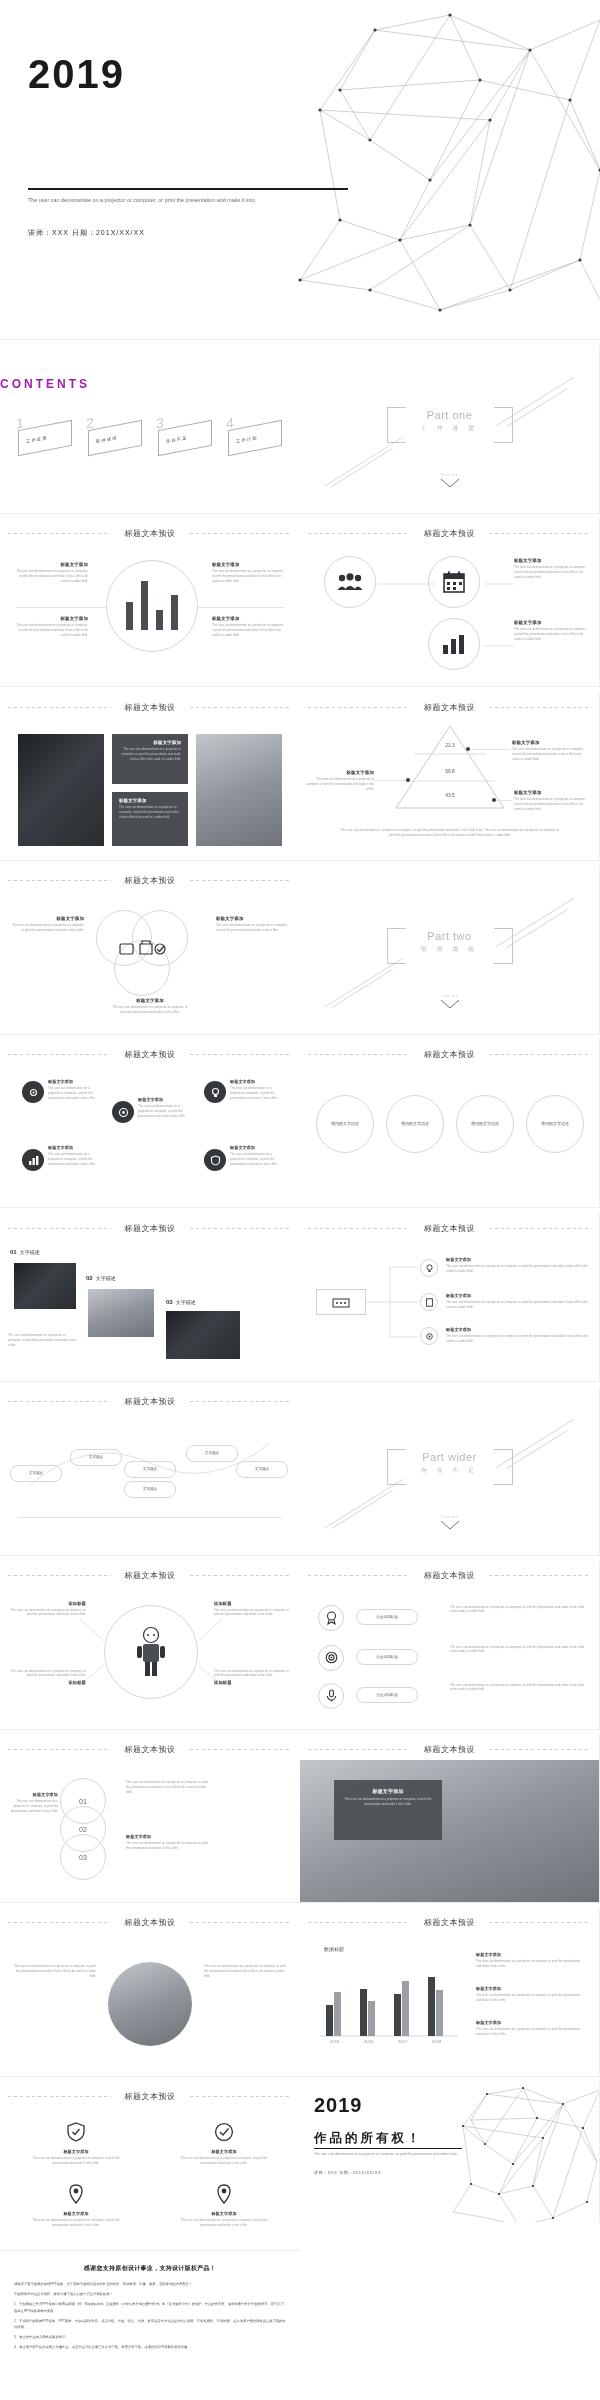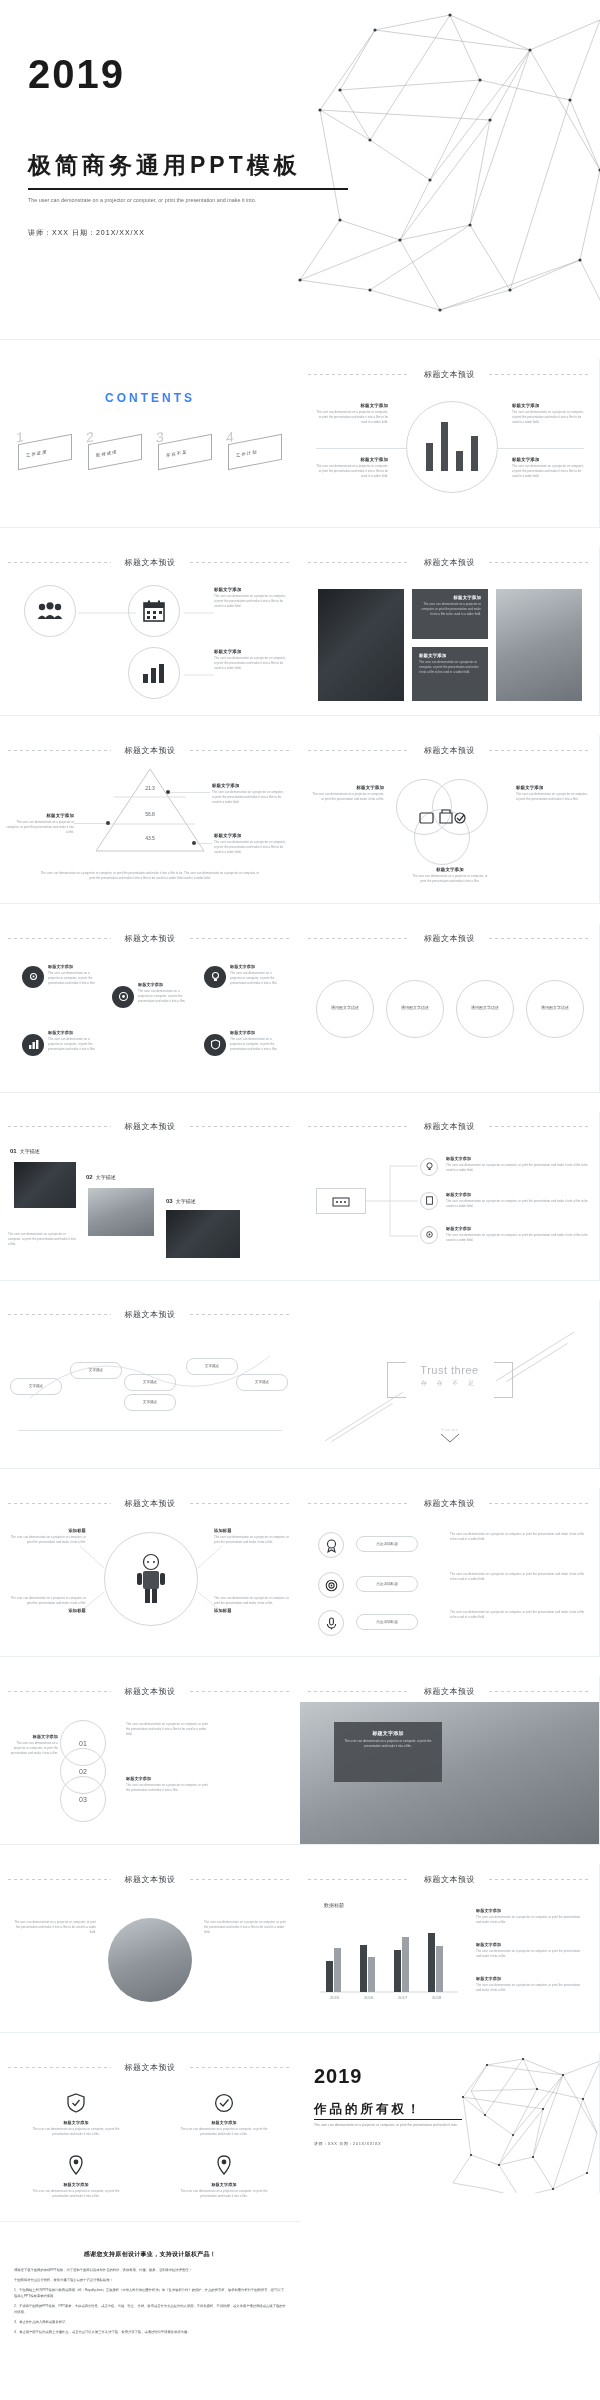--- a/index.html
+++ b/index.html
@@ -61,21 +61,21 @@
   .divider .sl { position:absolute; width:92px; height:1px; background:#d7dadd; transform:rotate(-32deg); }
   .divider .sl.a { right:18px; top:56px; }
   .divider .sl.b { right:26px; top:62px; width:72px; }
   .divider .sl.c { left:18px; top:116px; }
   .divider .sl.d { left:26px; top:122px; width:72px; }
   .divider .chev { position:absolute; left:50%; top:128px; transform:translateX(-50%); text-align:center; }
   .divider .chev .tm { font-size:3.6px; color:#c8ccd0; letter-spacing:.4px; }
   .divider .chev svg { display:block; margin:1px auto 0; }
 
   
-  .contents h2 { position:absolute; left:0; right:0; top:32px; text-align:center; font-size:12px; color:#3b82f6; letter-spacing:3px; }
+  .contents h2 { position:absolute; left:0; right:0; top:32px; text-align:left; font-size:12px; color:#a21caf; letter-spacing:3px; }
   .cards { position:absolute; left:14px; top:66px; display:flex; gap:8px; }
   .card { position:relative; width:62px; height:52px; }
   .card .par { position:absolute; left:4px; top:14px; width:54px; height:26px; border:1px solid #a9adb2; transform:skewY(-11deg); }
   .card .num { position:absolute; left:2px; top:4px; font-size:14px; color:#c6cace; transform:skewY(-11deg); }
   .card .lbl { position:absolute; left:12px; top:26px; font-size:4.2px; color:#3d4146; letter-spacing:1.2px; transform:skewY(-11deg); white-space:nowrap; }
 
   
   .tbox { position:absolute; width:74px; }
   .tbox.r { text-align:right; }
   .ring { border:1px solid #d3d7db; border-radius:50%; }
@@ -137,21 +137,20 @@
         <circle cx="200" cy="90" r="1.6"></circle>
           <circle cx="210" cy="130" r="1.6"></circle>
         <circle cx="290" cy="110" r="1.6"></circle>
           <circle cx="60" cy="100" r="1.6"></circle>
         <circle cx="160" cy="320" r="1.6"></circle>
           <circle cx="90" cy="300" r="1.6"></circle>
         <circle cx="320" cy="180" r="1.6"></circle>
       </g>
     </svg>
     <div class="year">2019</div>
-    <div class="main-title">极简商务通用PPT模板</div>
     <div class="rule"></div>
     <div class="lead">The user can demonstrate on a projector or computer, or print the presentation and make it into.</div>
     <div class="meta">讲师：XXX   日期：201X/XX/XX</div>
   </div>
 
   <div class="slide contents">
     <h2>CONTENTS</h2>
     <div class="cards">
       <div class="card">
         <div class="num">1</div>
@@ -169,20 +168,37 @@
         <div class="lbl">存在不足</div>
       </div>
       <div class="card">
         <div class="num">4</div>
         <div class="par"></div>
         <div class="lbl">工作计划</div>
       </div>
     </div>
   </div>
 
+  <div class="slide divider">
+    <div class="sl a"></div>
+    <div class="sl b"></div>
+    <div class="sl c"></div>
+    <div class="sl d"></div>
+    <div class="frame"></div>
+    <div class="pen">
+      <div class="en">Part one</div>
+      <div class="cn">工 作 进 度</div>
+    </div>
+    <div class="chev">
+      <div class="tm">Trust me</div>
+      <svg width="20" height="11">
+          <path d="M1 1 L10 9 L19 1" stroke="#6e7379" stroke-width="1" fill="none"></path>
+        </svg>
+    </div>
+  </div>
 
   <div class="slide">
     <div class="slide-title">
       <div class="dash"></div>
       <div class="txt">标题文本预设</div>
       <div class="dash"></div>
     </div>
     <div class="hline" style="position:absolute;left:16px;top:89px;width:268px;"></div>
     <div class="ring" style="position:absolute;left:106px;top:42px;width:92px;height:92px;background:#fff;"></div>
     <svg style="position:absolute;left:124px;top:58px;" width="58" height="60">
@@ -335,211 +351,228 @@
     <div class="tbox" style="left:216px;top:50px;">
       <div class="sub-h">标题文字添加</div>
       <div class="body-txt">The user can demonstrate on a projector or computer, or print the presentation and make it into a film.</div>
     </div>
     <div class="tbox" style="left:112px;top:132px;width:76px;text-align:center;">
       <div class="sub-h">标题文字添加</div>
       <div class="body-txt">The user can demonstrate on a projector or computer, or print the presentation and make it into a film.</div>
     </div>
   </div>
 
-
-  <div class="slide">
-    <div class="slide-title">
-      <div class="dash"></div>
-      <div class="txt">标题文本预设</div>
-      <div class="dash"></div>
-    </div>
-    <div class="dk-circ" style="position:absolute;left:22px;top:42px;width:22px;height:22px;">
-      <svg width="11" height="11" viewBox="0 0 11 11">
-          <circle cx="5.5" cy="5.5" r="3" fill="none" stroke="#fff" stroke-width="1.1"></circle>
-          <circle cx="5.5" cy="5.5" r="1" fill="#fff"></circle>
-        </svg>
-    </div>
-    <div style="position:absolute;left:48px;top:40px;width:54px;">
-      <div class="sub-h" style="font-size:4px;">标题文字添加</div>
-      <div class="body-txt">The user can demonstrate on a projector or computer, or print the presentation and make it into a film.</div>
-    </div>
-    <div class="dk-circ" style="position:absolute;left:112px;top:62px;width:22px;height:22px;">
-      <svg width="11" height="11" viewBox="0 0 11 11">
-          <circle cx="5.5" cy="5.5" r="4" fill="none" stroke="#fff" stroke-width="1.1"></circle>
-          <circle cx="5.5" cy="5.5" r="1.4" fill="#fff"></circle>
-        </svg>
-    </div>
-    <div style="position:absolute;left:138px;top:58px;width:54px;">
-      <div class="sub-h" style="font-size:4px;">标题文字添加</div>
-      <div class="body-txt">The user can demonstrate on a projector or computer, or print the presentation and make it into a film.</div>
-    </div>
-    <div class="dk-circ" style="position:absolute;left:204px;top:42px;width:22px;height:22px;">
-      <svg width="11" height="11" viewBox="0 0 11 11">
-          <circle cx="5.5" cy="4.5" r="3" fill="none" stroke="#fff" stroke-width="1.1"></circle>
-          <rect x="4" y="8" width="3" height="2" fill="#fff"></rect>
-        </svg>
-    </div>
-    <div style="position:absolute;left:230px;top:40px;width:54px;">
-      <div class="sub-h" style="font-size:4px;">标题文字添加</div>
-      <div class="body-txt">The user can demonstrate on a projector or computer, or print the presentation and make it into a film.</div>
-    </div>
-    <div class="dk-circ" style="position:absolute;left:22px;top:110px;width:22px;height:22px;">
-      <svg width="11" height="11" viewBox="0 0 11 11">
-          <rect x="1" y="6" width="2.4" height="4" fill="#fff"></rect>
-          <rect x="4.5" y="3" width="2.4" height="7" fill="#fff"></rect>
-          <rect x="8" y="1" width="2.4" height="9" fill="#fff"></rect>
-        </svg>
-    </div>
-    <div style="position:absolute;left:48px;top:106px;width:54px;">
-      <div class="sub-h" style="font-size:4px;">标题文字添加</div>
-      <div class="body-txt">The user can demonstrate on a projector or computer, or print the presentation and make it into a film.</div>
-    </div>
-    <div class="dk-circ" style="position:absolute;left:204px;top:110px;width:22px;height:22px;">
-      <svg width="11" height="11" viewBox="0 0 11 11">
-          <path d="M5.5 1 L9.5 2.5 V6 Q9.5 9 5.5 10 Q1.5 9 1.5 6 V2.5 Z" fill="none" stroke="#fff" stroke-width="1.1"></path>
-        </svg>
-    </div>
-    <div style="position:absolute;left:230px;top:106px;width:54px;">
-      <div class="sub-h" style="font-size:4px;">标题文字添加</div>
-      <div class="body-txt">The user can demonstrate on a projector or computer, or print the presentation and make it into a film.</div>
-    </div>
-  </div>
-
-  <div class="slide">
-    <div class="slide-title">
-      <div class="dash"></div>
-      <div class="txt">标题文本预设</div>
-      <div class="dash"></div>
-    </div>
-    <div class="ring" style="position:absolute;left:16px;top:56px;width:58px;height:58px;display:flex;align-items:center;justify-content:center;text-align:center;">
-      <span class="body-txt" style="font-size:4px;width:40px;color:#585d62;">通用图文字描述</span>
-    </div>
-    <div class="ring" style="position:absolute;left:86px;top:56px;width:58px;height:58px;display:flex;align-items:center;justify-content:center;text-align:center;">
-      <span class="body-txt" style="font-size:4px;width:40px;color:#585d62;">通用图文字描述</span>
-    </div>
-    <div class="ring" style="position:absolute;left:156px;top:56px;width:58px;height:58px;display:flex;align-items:center;justify-content:center;text-align:center;">
-      <span class="body-txt" style="font-size:4px;width:40px;color:#585d62;">通用图文字描述</span>
-    </div>
-    <div class="ring" style="position:absolute;left:226px;top:56px;width:58px;height:58px;display:flex;align-items:center;justify-content:center;text-align:center;">
-      <span class="body-txt" style="font-size:4px;width:40px;color:#585d62;">通用图文字描述</span>
-    </div>
-  </div>
-
-  <div class="slide">
-    <div class="slide-title">
-      <div class="dash"></div>
-      <div class="txt">标题文本预设</div>
-      <div class="dash"></div>
-    </div>
-    <div style="position:absolute;left:10px;top:36px;display:flex;align-items:baseline;gap:3px;">
-      <span style="font-size:6px;font-weight:bold;color:#2f3337;">01</span>
-      <span style="font-size:5px;color:#2f3337;">文字描述</span>
-    </div>
-    <div class="photo" style="position:absolute;left:14px;top:50px;width:62px;height:46px;"></div>
-    <div style="position:absolute;left:86px;top:62px;display:flex;align-items:baseline;gap:3px;">
-      <span style="font-size:6px;font-weight:bold;color:#2f3337;">02</span>
-      <span style="font-size:5px;color:#2f3337;">文字描述</span>
-    </div>
-    <div class="photo lite" style="position:absolute;left:88px;top:76px;width:66px;height:48px;"></div>
-    <div style="position:absolute;left:166px;top:86px;display:flex;align-items:baseline;gap:3px;">
-      <span style="font-size:6px;font-weight:bold;color:#2f3337;">03</span>
-      <span style="font-size:5px;color:#2f3337;">文字描述</span>
-    </div>
-    <div class="photo" style="position:absolute;left:166px;top:98px;width:74px;height:48px;"></div>
-    <div style="position:absolute;left:8px;top:120px;width:70px;">
-      <div class="body-txt">The user can demonstrate on a projector or computer, or print the presentation and make it into a film.</div>
-    </div>
-  </div>
-
-  <div class="slide">
-    <div class="slide-title">
-      <div class="dash"></div>
-      <div class="txt">标题文本预设</div>
-      <div class="dash"></div>
-    </div>
-    <div style="position:absolute;left:16px;top:76px;width:50px;height:26px;border:1px solid #cfd3d7;display:flex;align-items:center;justify-content:center;">
-      <svg width="18" height="14" viewBox="0 0 18 14">
-          <rect x="1" y="4" width="16" height="8" fill="none" stroke="#2f3337" stroke-width="1"></rect>
-          <circle cx="5" cy="8" r="1" fill="#2f3337"></circle>
-          <circle cx="9" cy="8" r="1" fill="#2f3337"></circle>
-          <circle cx="13" cy="8" r="1" fill="#2f3337"></circle>
-        </svg>
-    </div>
-    <svg style="position:absolute;left:66px;top:44px;" width="58" height="90">
-      <path d="M0 45 L24 45 M24 10 L24 80 M24 10 L52 10 M24 45 L52 45 M24 80 L52 80" stroke="#d4d7da" stroke-width="0.8" fill="none"></path>
-    </svg>
-    <div class="circ-ico" style="position:absolute;left:120px;top:46px;width:18px;height:18px;">
-      <svg width="9" height="9" viewBox="0 0 9 9">
-          <circle cx="4.5" cy="3.5" r="2.6" fill="none" stroke="#2f3337" stroke-width="0.9"></circle>
-          <rect x="3.4" y="6.4" width="2.2" height="1.6" fill="#2f3337"></rect>
-        </svg>
-    </div>
-    <div class="circ-ico" style="position:absolute;left:120px;top:80px;width:18px;height:18px;">
-      <svg width="9" height="9" viewBox="0 0 9 9">
-          <rect x="1.6" y="0.8" width="5.8" height="7.4" fill="none" stroke="#2f3337" stroke-width="0.9"></rect>
-        </svg>
-    </div>
-    <div class="circ-ico" style="position:absolute;left:120px;top:114px;width:18px;height:18px;">
-      <svg width="9" height="9" viewBox="0 0 9 9">
-          <circle cx="4.5" cy="4.5" r="2.8" fill="none" stroke="#2f3337" stroke-width="0.9"></circle>
-          <circle cx="4.5" cy="4.5" r="0.9" fill="#2f3337"></circle>
-        </svg>
-    </div>
-    <div style="position:absolute;left:146px;top:44px;width:142px;">
-      <div class="sub-h" style="font-size:4px;">标题文字添加</div>
-      <div class="body-txt">The user can demonstrate on a projector or computer, or print the presentation and make it into a film to be used in a wider field.</div>
-    </div>
-    <div style="position:absolute;left:146px;top:80px;width:142px;">
-      <div class="sub-h" style="font-size:4px;">标题文字添加</div>
-      <div class="body-txt">The user can demonstrate on a projector or computer, or print the presentation and make it into a film to be used in a wider field.</div>
-    </div>
-    <div style="position:absolute;left:146px;top:114px;width:142px;">
-      <div class="sub-h" style="font-size:4px;">标题文字添加</div>
-      <div class="body-txt">The user can demonstrate on a projector or computer, or print the presentation and make it into a film to be used in a wider field.</div>
-    </div>
-  </div>
-
-  <div class="slide">
-    <div class="slide-title">
-      <div class="dash"></div>
-      <div class="txt">标题文本预设</div>
-      <div class="dash"></div>
-    </div>
-    <svg style="position:absolute;left:20px;top:48px;" width="260" height="64">
-      <path d="M10 50 Q70 0 130 28 Q190 56 250 8" stroke="#d6d9dc" stroke-width="0.8" fill="none"></path>
-    </svg>
-    <div class="chip" style="position:absolute;left:10px;top:78px;width:52px;height:17px;">
-        <span>文字描述</span>
-      </div>
-    <div class="chip" style="position:absolute;left:70px;top:62px;width:52px;height:17px;">
-        <span>文字描述</span>
-      </div>
-    <div class="chip" style="position:absolute;left:124px;top:74px;width:52px;height:17px;">
-        <span>文字描述</span>
-      </div>
-    <div class="chip" style="position:absolute;left:124px;top:94px;width:52px;height:17px;">
-        <span>文字描述</span>
-      </div>
-    <div class="chip" style="position:absolute;left:186px;top:58px;width:52px;height:17px;">
-        <span>文字描述</span>
-      </div>
-    <div class="chip" style="position:absolute;left:236px;top:74px;width:52px;height:17px;">
-        <span>文字描述</span>
-      </div>
-    <div class="hline" style="position:absolute;left:18px;top:130px;width:264px;"></div>
-  </div>
-
   <div class="slide divider">
     <div class="sl a"></div>
     <div class="sl b"></div>
     <div class="sl c"></div>
     <div class="sl d"></div>
     <div class="frame"></div>
     <div class="pen">
-      <div class="en">Trust three</div>
+      <div class="en">Part two</div>
+      <div class="cn">取 得 成 绩</div>
+    </div>
+    <div class="chev">
+      <div class="tm">Trust me</div>
+      <svg width="20" height="11">
+          <path d="M1 1 L10 9 L19 1" stroke="#6e7379" stroke-width="1" fill="none"></path>
+        </svg>
+    </div>
+  </div>
+
+  <div class="slide">
+    <div class="slide-title">
+      <div class="dash"></div>
+      <div class="txt">标题文本预设</div>
+      <div class="dash"></div>
+    </div>
+    <div class="dk-circ" style="position:absolute;left:22px;top:42px;width:22px;height:22px;">
+      <svg width="11" height="11" viewBox="0 0 11 11">
+          <circle cx="5.5" cy="5.5" r="3" fill="none" stroke="#fff" stroke-width="1.1"></circle>
+          <circle cx="5.5" cy="5.5" r="1" fill="#fff"></circle>
+        </svg>
+    </div>
+    <div style="position:absolute;left:48px;top:40px;width:54px;">
+      <div class="sub-h" style="font-size:4px;">标题文字添加</div>
+      <div class="body-txt">The user can demonstrate on a projector or computer, or print the presentation and make it into a film.</div>
+    </div>
+    <div class="dk-circ" style="position:absolute;left:112px;top:62px;width:22px;height:22px;">
+      <svg width="11" height="11" viewBox="0 0 11 11">
+          <circle cx="5.5" cy="5.5" r="4" fill="none" stroke="#fff" stroke-width="1.1"></circle>
+          <circle cx="5.5" cy="5.5" r="1.4" fill="#fff"></circle>
+        </svg>
+    </div>
+    <div style="position:absolute;left:138px;top:58px;width:54px;">
+      <div class="sub-h" style="font-size:4px;">标题文字添加</div>
+      <div class="body-txt">The user can demonstrate on a projector or computer, or print the presentation and make it into a film.</div>
+    </div>
+    <div class="dk-circ" style="position:absolute;left:204px;top:42px;width:22px;height:22px;">
+      <svg width="11" height="11" viewBox="0 0 11 11">
+          <circle cx="5.5" cy="4.5" r="3" fill="none" stroke="#fff" stroke-width="1.1"></circle>
+          <rect x="4" y="8" width="3" height="2" fill="#fff"></rect>
+        </svg>
+    </div>
+    <div style="position:absolute;left:230px;top:40px;width:54px;">
+      <div class="sub-h" style="font-size:4px;">标题文字添加</div>
+      <div class="body-txt">The user can demonstrate on a projector or computer, or print the presentation and make it into a film.</div>
+    </div>
+    <div class="dk-circ" style="position:absolute;left:22px;top:110px;width:22px;height:22px;">
+      <svg width="11" height="11" viewBox="0 0 11 11">
+          <rect x="1" y="6" width="2.4" height="4" fill="#fff"></rect>
+          <rect x="4.5" y="3" width="2.4" height="7" fill="#fff"></rect>
+          <rect x="8" y="1" width="2.4" height="9" fill="#fff"></rect>
+        </svg>
+    </div>
+    <div style="position:absolute;left:48px;top:106px;width:54px;">
+      <div class="sub-h" style="font-size:4px;">标题文字添加</div>
+      <div class="body-txt">The user can demonstrate on a projector or computer, or print the presentation and make it into a film.</div>
+    </div>
+    <div class="dk-circ" style="position:absolute;left:204px;top:110px;width:22px;height:22px;">
+      <svg width="11" height="11" viewBox="0 0 11 11">
+          <path d="M5.5 1 L9.5 2.5 V6 Q9.5 9 5.5 10 Q1.5 9 1.5 6 V2.5 Z" fill="none" stroke="#fff" stroke-width="1.1"></path>
+        </svg>
+    </div>
+    <div style="position:absolute;left:230px;top:106px;width:54px;">
+      <div class="sub-h" style="font-size:4px;">标题文字添加</div>
+      <div class="body-txt">The user can demonstrate on a projector or computer, or print the presentation and make it into a film.</div>
+    </div>
+  </div>
+
+  <div class="slide">
+    <div class="slide-title">
+      <div class="dash"></div>
+      <div class="txt">标题文本预设</div>
+      <div class="dash"></div>
+    </div>
+    <div class="ring" style="position:absolute;left:16px;top:56px;width:58px;height:58px;display:flex;align-items:center;justify-content:center;text-align:center;">
+      <span class="body-txt" style="font-size:4px;width:40px;color:#585d62;">通用图文字描述</span>
+    </div>
+    <div class="ring" style="position:absolute;left:86px;top:56px;width:58px;height:58px;display:flex;align-items:center;justify-content:center;text-align:center;">
+      <span class="body-txt" style="font-size:4px;width:40px;color:#585d62;">通用图文字描述</span>
+    </div>
+    <div class="ring" style="position:absolute;left:156px;top:56px;width:58px;height:58px;display:flex;align-items:center;justify-content:center;text-align:center;">
+      <span class="body-txt" style="font-size:4px;width:40px;color:#585d62;">通用图文字描述</span>
+    </div>
+    <div class="ring" style="position:absolute;left:226px;top:56px;width:58px;height:58px;display:flex;align-items:center;justify-content:center;text-align:center;">
+      <span class="body-txt" style="font-size:4px;width:40px;color:#585d62;">通用图文字描述</span>
+    </div>
+  </div>
+
+  <div class="slide">
+    <div class="slide-title">
+      <div class="dash"></div>
+      <div class="txt">标题文本预设</div>
+      <div class="dash"></div>
+    </div>
+    <div style="position:absolute;left:10px;top:36px;display:flex;align-items:baseline;gap:3px;">
+      <span style="font-size:6px;font-weight:bold;color:#2f3337;">01</span>
+      <span style="font-size:5px;color:#2f3337;">文字描述</span>
+    </div>
+    <div class="photo" style="position:absolute;left:14px;top:50px;width:62px;height:46px;"></div>
+    <div style="position:absolute;left:86px;top:62px;display:flex;align-items:baseline;gap:3px;">
+      <span style="font-size:6px;font-weight:bold;color:#2f3337;">02</span>
+      <span style="font-size:5px;color:#2f3337;">文字描述</span>
+    </div>
+    <div class="photo lite" style="position:absolute;left:88px;top:76px;width:66px;height:48px;"></div>
+    <div style="position:absolute;left:166px;top:86px;display:flex;align-items:baseline;gap:3px;">
+      <span style="font-size:6px;font-weight:bold;color:#2f3337;">03</span>
+      <span style="font-size:5px;color:#2f3337;">文字描述</span>
+    </div>
+    <div class="photo" style="position:absolute;left:166px;top:98px;width:74px;height:48px;"></div>
+    <div style="position:absolute;left:8px;top:120px;width:70px;">
+      <div class="body-txt">The user can demonstrate on a projector or computer, or print the presentation and make it into a film.</div>
+    </div>
+  </div>
+
+  <div class="slide">
+    <div class="slide-title">
+      <div class="dash"></div>
+      <div class="txt">标题文本预设</div>
+      <div class="dash"></div>
+    </div>
+    <div style="position:absolute;left:16px;top:76px;width:50px;height:26px;border:1px solid #cfd3d7;display:flex;align-items:center;justify-content:center;">
+      <svg width="18" height="14" viewBox="0 0 18 14">
+          <rect x="1" y="4" width="16" height="8" fill="none" stroke="#2f3337" stroke-width="1"></rect>
+          <circle cx="5" cy="8" r="1" fill="#2f3337"></circle>
+          <circle cx="9" cy="8" r="1" fill="#2f3337"></circle>
+          <circle cx="13" cy="8" r="1" fill="#2f3337"></circle>
+        </svg>
+    </div>
+    <svg style="position:absolute;left:66px;top:44px;" width="58" height="90">
+      <path d="M0 45 L24 45 M24 10 L24 80 M24 10 L52 10 M24 45 L52 45 M24 80 L52 80" stroke="#d4d7da" stroke-width="0.8" fill="none"></path>
+    </svg>
+    <div class="circ-ico" style="position:absolute;left:120px;top:46px;width:18px;height:18px;">
+      <svg width="9" height="9" viewBox="0 0 9 9">
+          <circle cx="4.5" cy="3.5" r="2.6" fill="none" stroke="#2f3337" stroke-width="0.9"></circle>
+          <rect x="3.4" y="6.4" width="2.2" height="1.6" fill="#2f3337"></rect>
+        </svg>
+    </div>
+    <div class="circ-ico" style="position:absolute;left:120px;top:80px;width:18px;height:18px;">
+      <svg width="9" height="9" viewBox="0 0 9 9">
+          <rect x="1.6" y="0.8" width="5.8" height="7.4" fill="none" stroke="#2f3337" stroke-width="0.9"></rect>
+        </svg>
+    </div>
+    <div class="circ-ico" style="position:absolute;left:120px;top:114px;width:18px;height:18px;">
+      <svg width="9" height="9" viewBox="0 0 9 9">
+          <circle cx="4.5" cy="4.5" r="2.8" fill="none" stroke="#2f3337" stroke-width="0.9"></circle>
+          <circle cx="4.5" cy="4.5" r="0.9" fill="#2f3337"></circle>
+        </svg>
+    </div>
+    <div style="position:absolute;left:146px;top:44px;width:142px;">
+      <div class="sub-h" style="font-size:4px;">标题文字添加</div>
+      <div class="body-txt">The user can demonstrate on a projector or computer, or print the presentation and make it into a film to be used in a wider field.</div>
+    </div>
+    <div style="position:absolute;left:146px;top:80px;width:142px;">
+      <div class="sub-h" style="font-size:4px;">标题文字添加</div>
+      <div class="body-txt">The user can demonstrate on a projector or computer, or print the presentation and make it into a film to be used in a wider field.</div>
+    </div>
+    <div style="position:absolute;left:146px;top:114px;width:142px;">
+      <div class="sub-h" style="font-size:4px;">标题文字添加</div>
+      <div class="body-txt">The user can demonstrate on a projector or computer, or print the presentation and make it into a film to be used in a wider field.</div>
+    </div>
+  </div>
+
+  <div class="slide">
+    <div class="slide-title">
+      <div class="dash"></div>
+      <div class="txt">标题文本预设</div>
+      <div class="dash"></div>
+    </div>
+    <svg style="position:absolute;left:20px;top:48px;" width="260" height="64">
+      <path d="M10 50 Q70 0 130 28 Q190 56 250 8" stroke="#d6d9dc" stroke-width="0.8" fill="none"></path>
+    </svg>
+    <div class="chip" style="position:absolute;left:10px;top:78px;width:52px;height:17px;">
+        <span>文字描述</span>
+      </div>
+    <div class="chip" style="position:absolute;left:70px;top:62px;width:52px;height:17px;">
+        <span>文字描述</span>
+      </div>
+    <div class="chip" style="position:absolute;left:124px;top:74px;width:52px;height:17px;">
+        <span>文字描述</span>
+      </div>
+    <div class="chip" style="position:absolute;left:124px;top:94px;width:52px;height:17px;">
+        <span>文字描述</span>
+      </div>
+    <div class="chip" style="position:absolute;left:186px;top:58px;width:52px;height:17px;">
+        <span>文字描述</span>
+      </div>
+    <div class="chip" style="position:absolute;left:236px;top:74px;width:52px;height:17px;">
+        <span>文字描述</span>
+      </div>
+    <div class="hline" style="position:absolute;left:18px;top:130px;width:264px;"></div>
+  </div>
+
+  <div class="slide divider">
+    <div class="sl a"></div>
+    <div class="sl b"></div>
+    <div class="sl c"></div>
+    <div class="sl d"></div>
+    <div class="frame"></div>
+    <div class="pen">
+      <div class="en">Part wider</div>
       <div class="cn">存 在 不 足</div>
     </div>
     <div class="chev">
       <div class="tm">Trust me</div>
       <svg width="20" height="11">
           <path d="M1 1 L10 9 L19 1" stroke="#6e7379" stroke-width="1" fill="none"></path>
         </svg>
     </div>
   </div>
 

